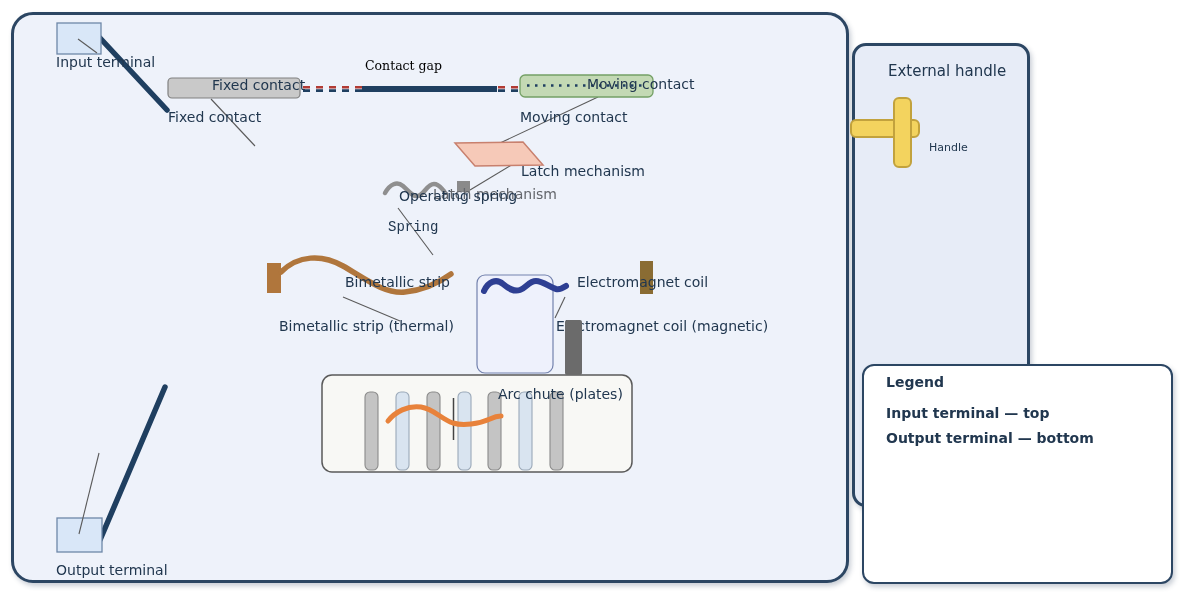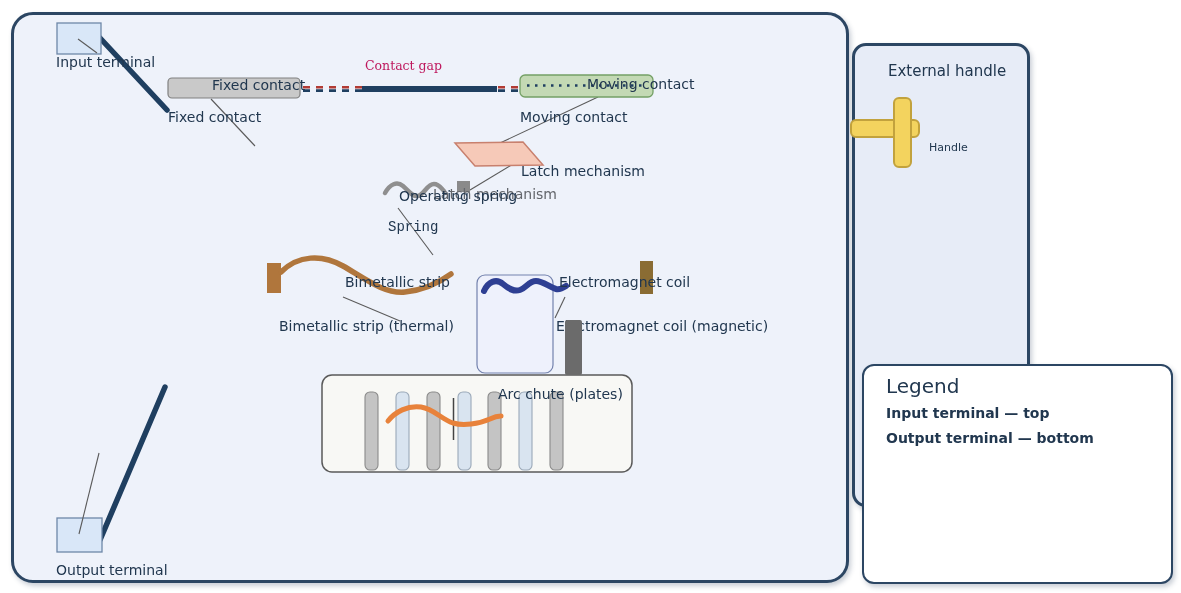--- a/index.html
+++ b/index.html
@@ -19,26 +19,26 @@
     box-shadow:2px 3px 5px rgba(40,60,90,0.25);
   }
   #legend-panel{
     left:862px;top:364px;width:311px;height:220px;background:#ffffff;
     border:2px solid #2c4663;border-radius:12px;z-index:5;
     box-shadow:2px 3px 5px rgba(40,60,90,0.25);
   }
   #shape-layer{position:absolute;left:0;top:0;z-index:2;pointer-events:none;}
   .lbl{position:absolute;z-index:3;white-space:nowrap;font-size:14px;line-height:1.15;color:#21374f;}
   .lbl.ghost{color:#63666b;}
-  .lbl.serif{font-family:"DejaVu Serif","Liberation Serif",serif;font-size:12.5px;color:#be185d;}
+  .lbl.serif{font-family:"DejaVu Serif","Liberation Serif",serif;font-size:12.5px;color:#000000;}
   #electromagnet-core{
     position:absolute;left:565px;top:320px;width:17px;height:55px;background:#6b6b6b;
     border-radius:2px;z-index:4;
   }
-  #legend-title{position:absolute;left:22px;top:8px;font-size:20px;font-weight:normal;white-space:nowrap;}
+  #legend-title{position:absolute;left:22px;top:8px;font-size:14px;font-weight:bold;white-space:nowrap;}
   .legend-item{position:absolute;left:22px;font-size:14px;white-space:nowrap;font-weight:bold;}
   #legend-item-0{top:39px;}
   #legend-item-1{top:64px;}
   #external-handle-title{left:888px;top:63px;font-size:15px;text-align:center;}
   #handle-label{left:929px;top:142px;font-size:11px;}
 </style>
 </head>
 <body>
 
 <div id="canvas">
@@ -111,21 +111,21 @@
   <div class="lbl" style="left:168px;top:109px;">Fixed contact</div>
   <div class="lbl serif" style="left:365px;top:59px;">Contact gap</div>
   <div class="lbl" style="left:587px;top:76px;">Moving contact</div>
   <div class="lbl" style="left:520px;top:109px;">Moving contact</div>
   <div class="lbl" style="left:521px;top:163px;">Latch mechanism</div>
   <div class="lbl ghost" style="left:433px;top:186px;">Latch mechanism</div>
   <div class="lbl" style="left:399px;top:188px;">Operating spring</div>
   <div class="lbl" style="left:388px;top:219px;font-family:Liberation Mono, monospace;">Spring</div>
   <div class="lbl" style="left:345px;top:274px;">Bimetallic strip</div>
   <div class="lbl" style="left:279px;top:318px;text-align:right;">Bimetallic strip (thermal)</div>
-  <div class="lbl" style="left:559px;top:274px;">Electromagnet coil</div>
+  <div class="lbl" style="left:577px;top:274px;">Electromagnet coil</div>
   <div class="lbl" style="left:556px;top:318px;">Electromagnet coil (magnetic)</div>
   <div class="lbl" style="left:498px;top:386px;">Arc chute (plates)</div>
   <div class="lbl" style="left:56px;top:562px;">Output terminal</div>
 
   <div class="lbl" id="external-handle-title">External handle</div>
   <div class="lbl" id="handle-label">Handle</div>
 
   <div id="legend-panel" class="panel">
     <div id="legend-title">Legend</div>
     <div class="legend-item" id="legend-item-0">Input terminal — top</div>

